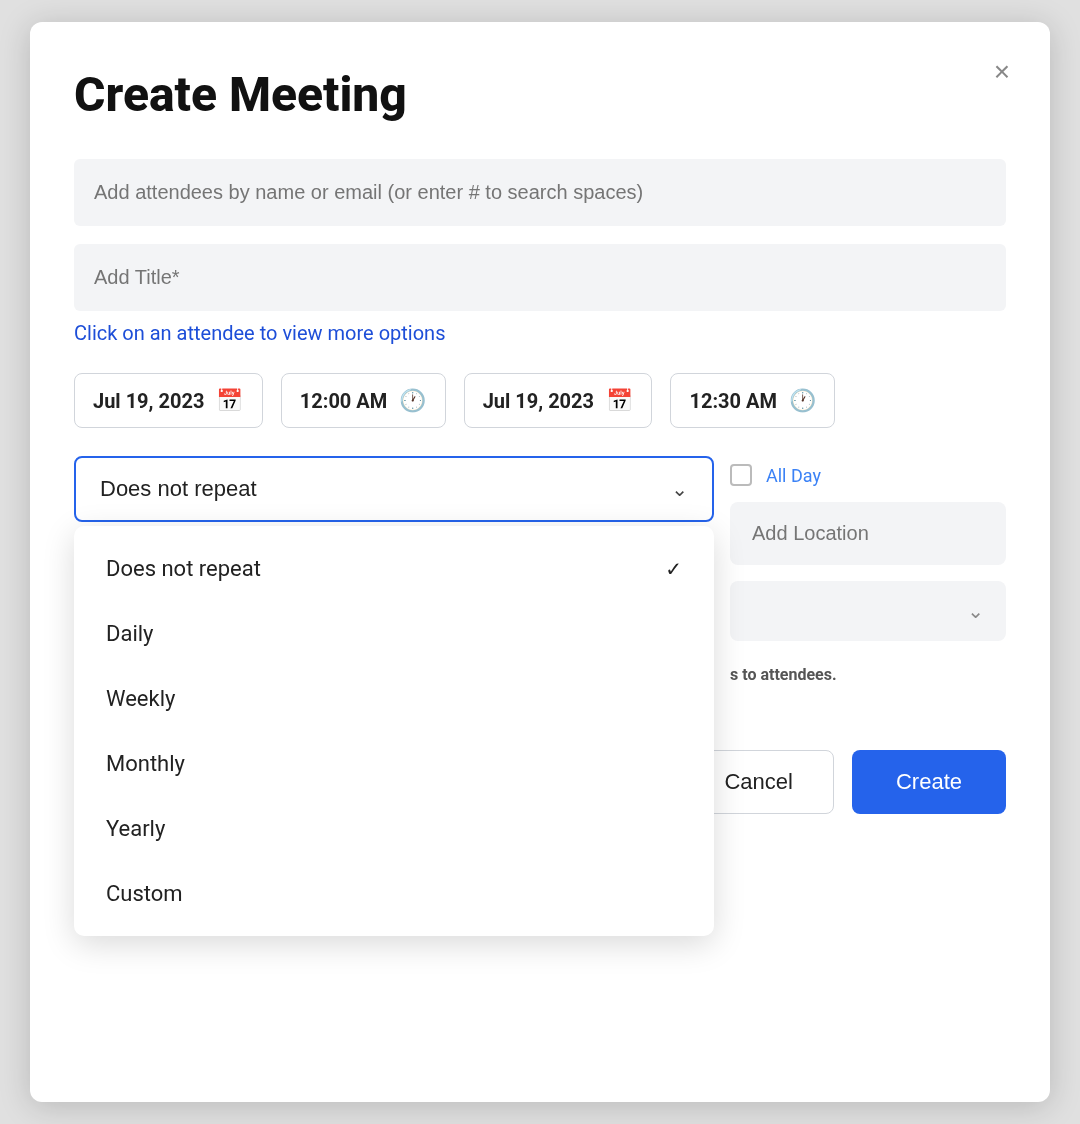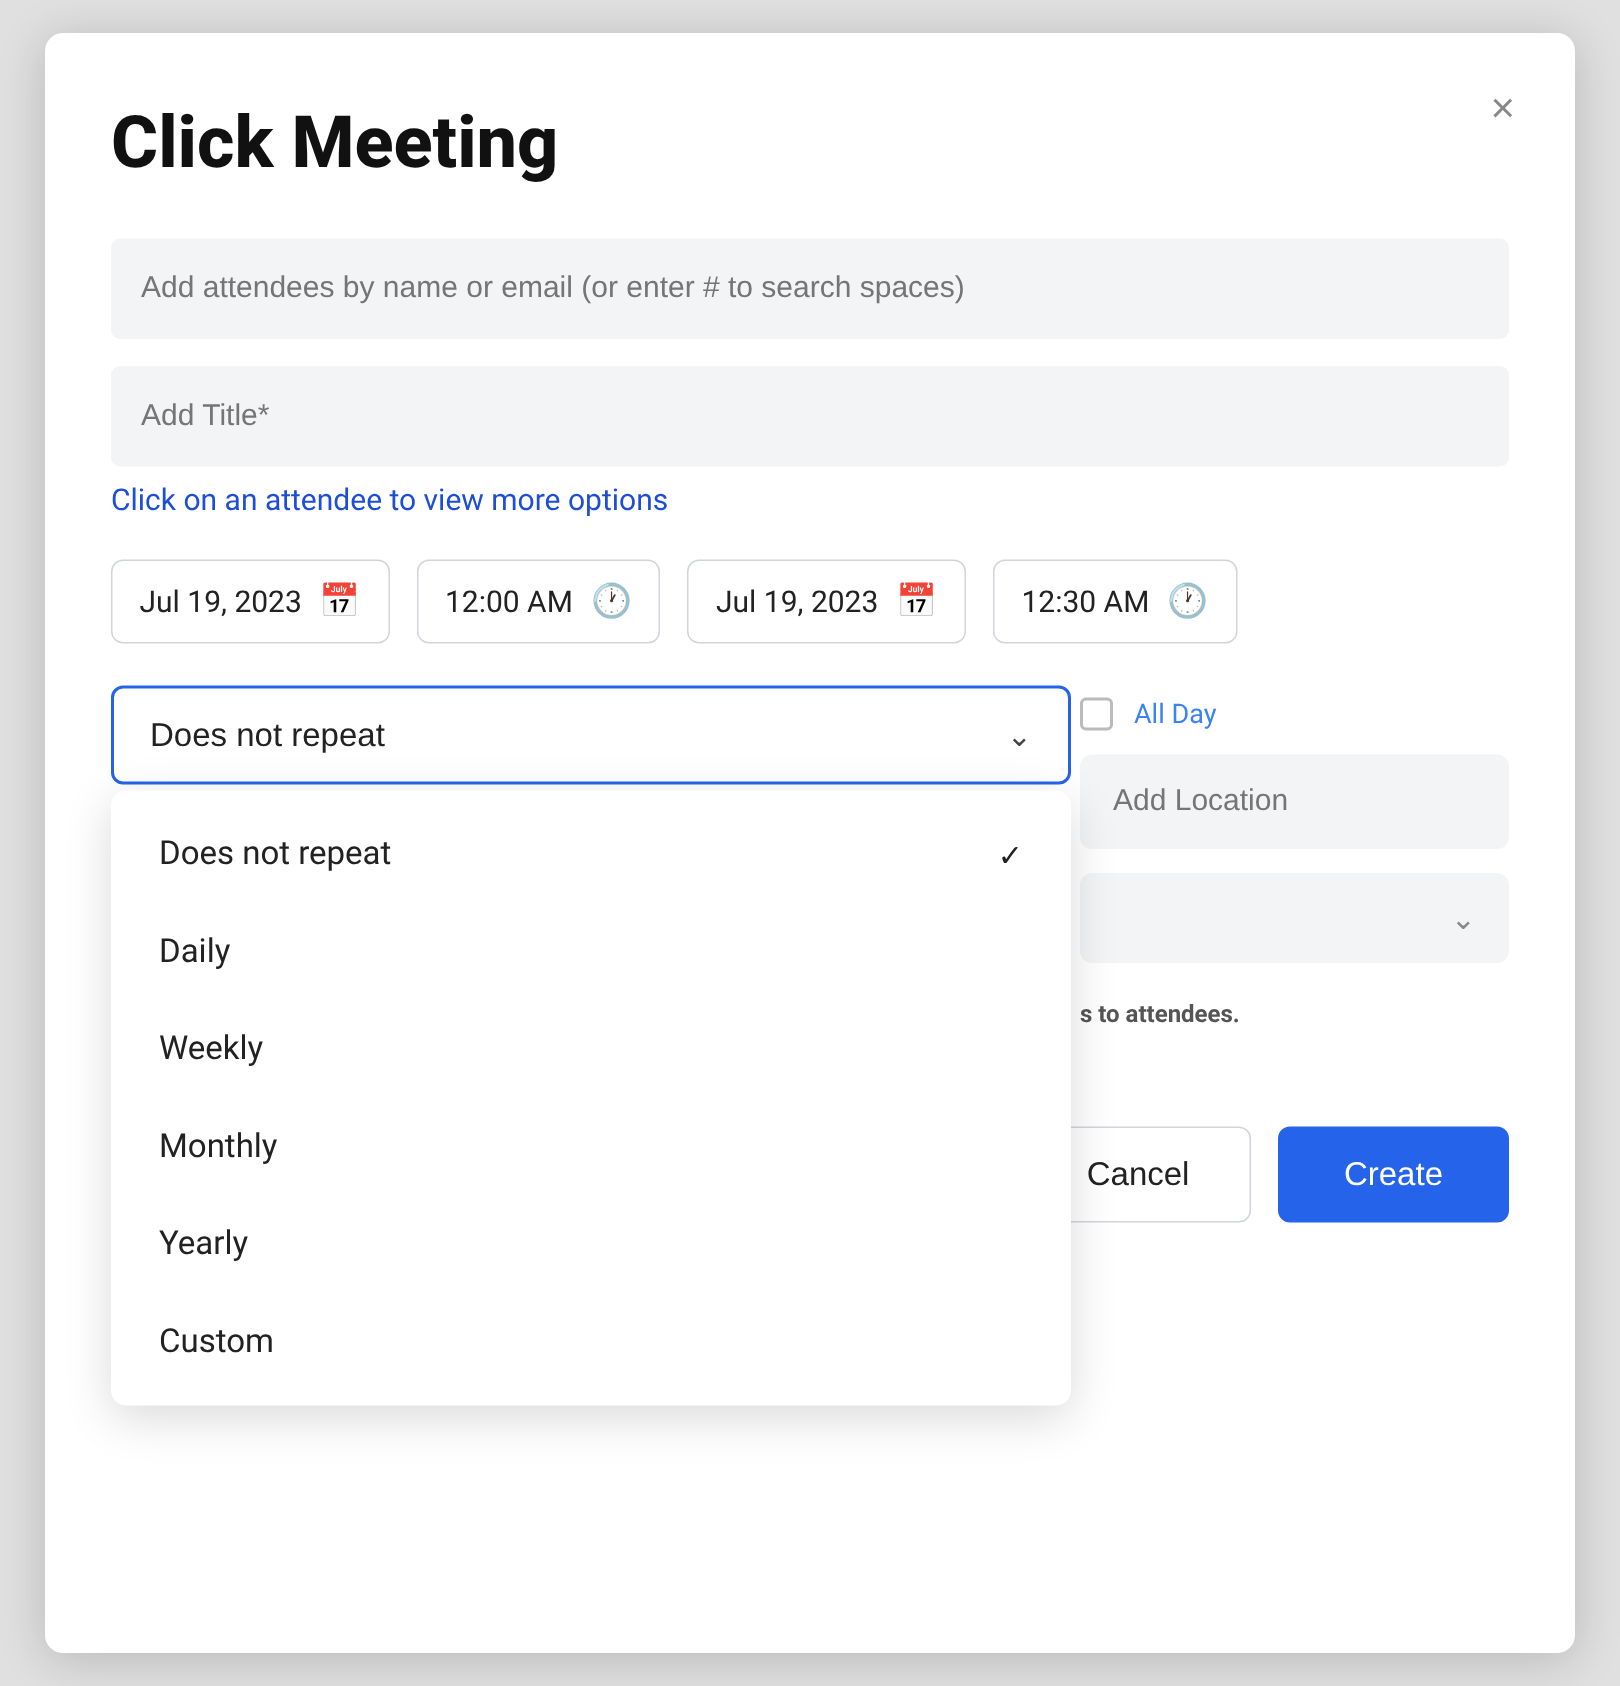--- a/index.html
+++ b/index.html
@@ -53,20 +53,21 @@
       color: #1d4ed8;
       margin-bottom: 28px;
       margin-top: -8px;
     }
     .datetime-row {
       display: flex;
       align-items: center;
       gap: 18px;
       margin-bottom: 28px;
       flex-wrap: nowrap;
+      font-weight: bold;
     }
     .datetime-pill {
       display: flex;
       align-items: center;
       background: #fff;
       border: 1.5px solid #d1d5db;
       border-radius: 8px;
       padding: 14px 18px;
       font-size: 20px;
       color: #222;
@@ -74,21 +75,21 @@
       gap: 12px;
       white-space: nowrap;
     }
     .datetime-pill .icon {
       font-size: 22px;
       color: #444;
     }
     .repeat-row {
       display: flex;
       align-items: flex-start;
-      gap: 6px;
+      gap: 16px;
       margin-bottom: 0;
       position: relative;
     }
     .repeat-select {
       flex: 0 0 640px;
       position: relative;
     }
     .repeat-select-btn {
       width: 100%;
       background: #fff;
@@ -219,21 +220,21 @@
       flex-direction: column;
     }
   </style>
 </head>
 <body>
 
 <div class="modal">
   <button class="modal-close">×</button>
 
   <div class="main-content">
-    <h1 class="modal-title">Click Meeting</h1>
+    <h1 class="modal-title">Create Meeting</h1>
 
     <input class="input-field" type="text" placeholder="Add attendees by name or email (or enter # to search spaces)" style="">
 
     <input class="input-field" type="text" placeholder="Add Title*" style="">
 
     <p class="attendee-hint">Click on an attendee to view more options</p>
 
     <div class="datetime-row">
       <div class="datetime-pill">
         <span>Jul 19, 2023</span>

